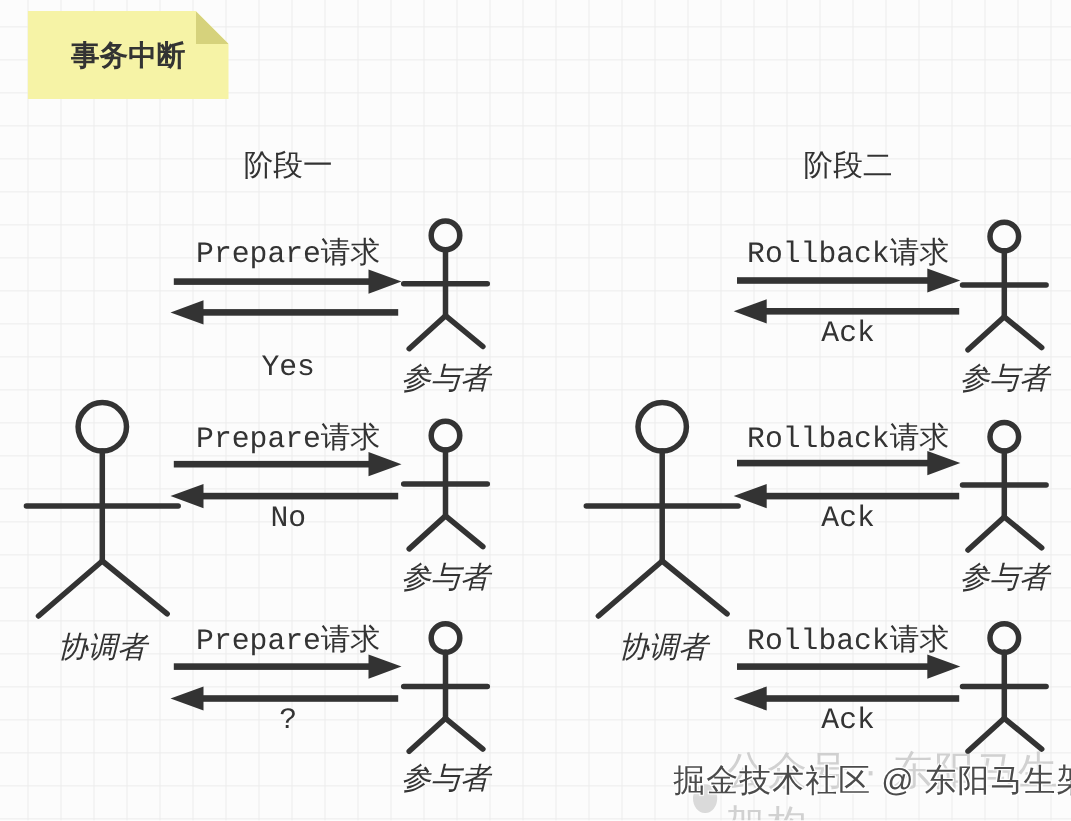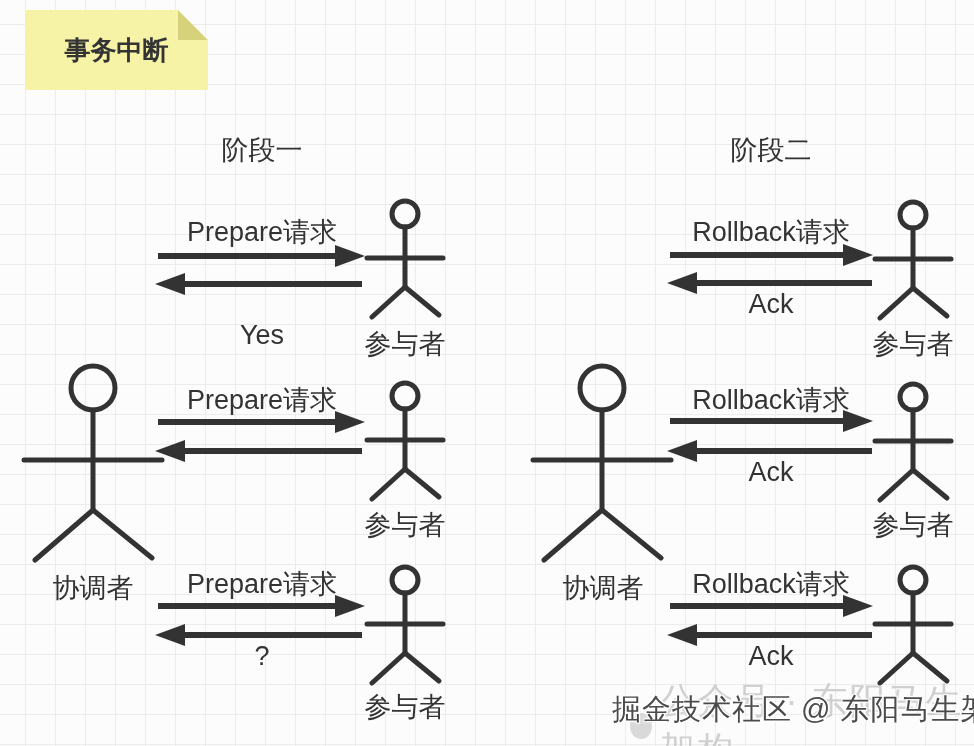--- a/index.html
+++ b/index.html
@@ -27,22 +27,22 @@
   }
   .sticky-fold{
     position:absolute;top:0;right:0;width:30px;height:30px;
     background:var(--stickyFold,#d6d27c);
     clip-path:polygon(0 0, 100% 100%, 0 100%);
   }
 
   
   .lbl{text-align:center;white-space:nowrap;line-height:32px;}
   .phase-lbl{font-size:27px;}
-  .msg-lbl{font-size:27px;}
-  .actor-lbl{font-size:27px;}
+  .msg-lbl{font-size:27px;font-family:Liberation Mono, monospace;}
+  .actor-lbl{font-size:27px;font-style:italic;}
 
   
   .arrow{height:22px;}
   .arrow .shaft{position:absolute;top:8px;height:6px;background:var(--ink,#333);}
   .arrow-right .shaft{left:0;right:24px;}
   .arrow-right .head{position:absolute;right:0;top:0;width:0;height:0;
     border-top:11px solid transparent;border-bottom:11px solid transparent;
     border-left:30px solid var(--ink,#333);}
   .arrow-left .shaft{left:24px;right:0;}
   .arrow-left .head{position:absolute;left:0;top:0;width:0;height:0;
@@ -102,20 +102,21 @@
 
   <div class="abs lbl msg-lbl" style="left:162px;top:384px;width:200px;">Prepare请求</div>
   <div class="abs arrow arrow-right" style="left:158px;top:411px;width:207px;">
     <div class="shaft"></div>
     <div class="head"></div>
   </div>
   <div class="abs arrow arrow-left" style="left:155px;top:440px;width:207px;">
     <div class="shaft"></div>
     <div class="head"></div>
   </div>
+  <div class="abs lbl msg-lbl" style="left:162px;top:456px;width:200px;">No</div>
   <svg class="abs actor" style="left:364px;top:380px;" width="82" height="122" viewBox="0 0 82 122">
     <circle cx="41" cy="16" r="13"></circle>
     <line x1="41" y1="29" x2="41" y2="89"></line>
     <line x1="3" y1="60" x2="79" y2="60"></line>
     <line x1="41" y1="89" x2="8" y2="119"></line>
     <line x1="41" y1="89" x2="75" y2="117"></line>
   </svg>
   <div class="abs lbl actor-lbl" style="left:305px;top:509px;width:200px;">参与者</div>
 
   <div class="abs lbl msg-lbl" style="left:162px;top:568px;width:200px;">Prepare请求</div>

